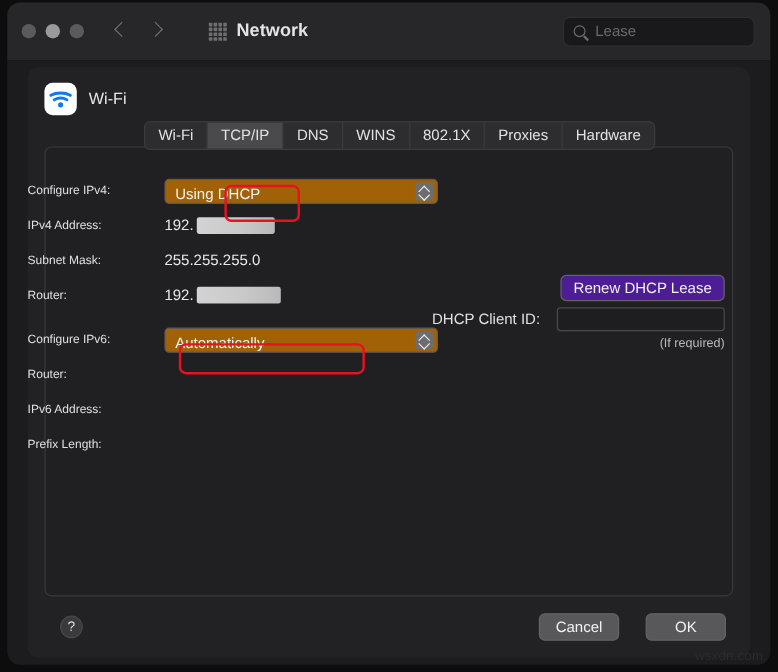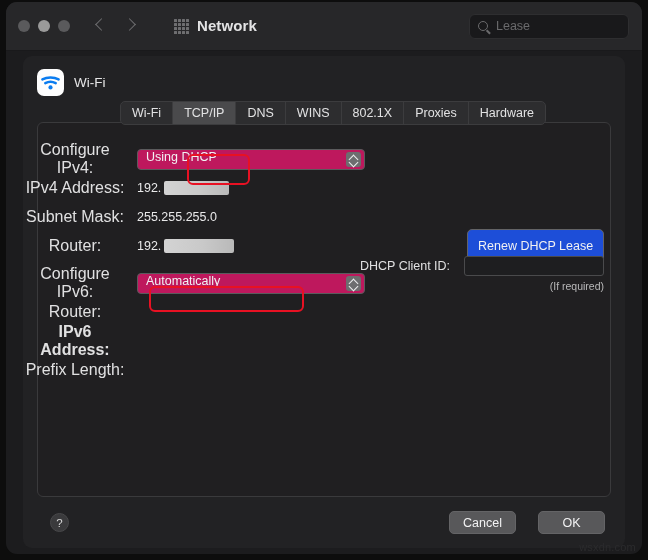--- a/index.html
+++ b/index.html
@@ -112,62 +112,62 @@
     pointer-events: none;
     z-index: 6;
   }
   #red-tab   { left: 164px; top: 98px;  width: 63px;  height: 31px; }
   #red-router{ left: 126px; top: 230px; width: 155px; height: 26px; }
 
   
   .form { position: absolute; left: 0; top: 0; width: 602px; height: 492px; }
   .row { position: absolute; height: 22px; display: flex; align-items: center; }
   .lbl {
-    width: 104px; text-align: center;
-    font-size: 16px; color: #e0e0e1;
+    width: 104px; text-align: left;
+    font-size: 10px; color: #e0e0e1;
   }
   .val {
     margin-left: 10px; font-size: 12.5px; color: #e9e9ea;
     display: flex; align-items: center; gap: 0px;
   }
   .redact {
     display: inline-block;
     height: 14px;
     margin-left: 3px;
     border-radius: 2px;
     background: linear-gradient(90deg,#d3d3d3 0%, #c9c9c9 55%, #b9b9b9 100%);
     filter: blur(0.6px);
   }
   .popup {
     margin-left: 10px;
     width: 228px; height: 21px;
-    background: #be185d;
+    background: #a16207;
     border: 1px solid #5b5b5d;
     border-radius: 4px;
     position: relative;
-    display: flex; align-items: flex-start;
+    display: flex; align-items: flex-end;
   }
   .popup span { font-size: 12.5px; color: #f2f2f3; margin-left: 8px; }
   .stepper {
     position: absolute; right: 3px; top: 2.5px;
     width: 15px; height: 15px;
     background: #6d6d6f; border-radius: 3px;
   }
   .stepper::before, .stepper::after {
     content: ""; position: absolute; left: 4.2px;
     width: 6px; height: 6px;
     border-left: 1.3px solid #ededee; border-top: 1.3px solid #ededee;
   }
   .stepper::before { top: 4px; transform: rotate(45deg); }
   .stepper::after  { top: 6.5px; transform: rotate(-135deg); }
 
   .renew-btn {
     position: absolute; left: 444px; top: 173px;
-    height: 22px; padding: 16px 10px;
-    background: #1d4ed8; border: 1px solid #636365; border-radius: 5px;
+    height: 22px; padding: 4px 10px;
+    background: #4c1d95; border: 1px solid #636365; border-radius: 5px;
     display: flex; align-items: center;
     font-size: 12.5px; color: #f1f1f2;
   }
   .cid-label {
     position: absolute; left: 337px; top: 203px;
     font-size: 12.5px; color: #e0e0e1;
   }
   .cid-field {
     position: absolute; left: 441px; top: 200px;
     width: 140px; height: 20px;
@@ -311,21 +311,21 @@
           <span>Automatically</span>
           <div class="stepper"></div>
         </div>
       </div>
 
       <div class="row" style="left:0; top:245px;">
         <div class="lbl">Router:</div>
         <div class="val"></div>
       </div>
 
-      <div class="row" style="left:0; top:274px;font-weight:bold;">
+      <div class="row" style="left:0; top:274px;">
         <div class="lbl">IPv6 Address:</div>
         <div class="val"></div>
       </div>
 
       <div class="row" style="left:0; top:303px;">
         <div class="lbl">Prefix Length:</div>
         <div class="val"></div>
       </div>
     </div>
 

